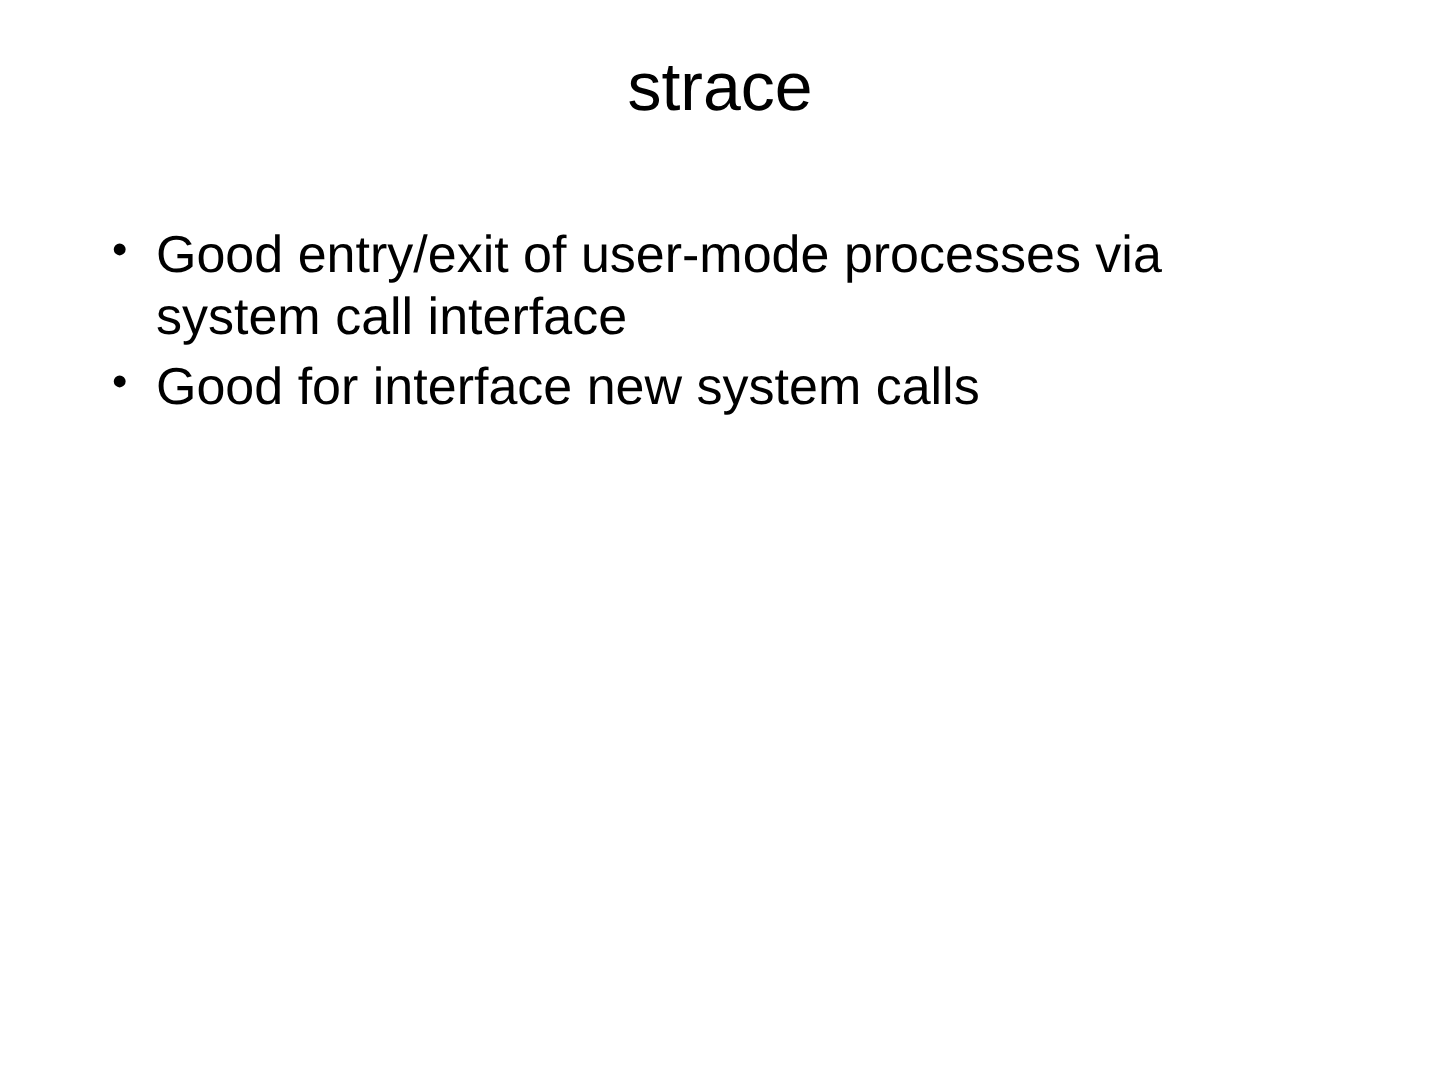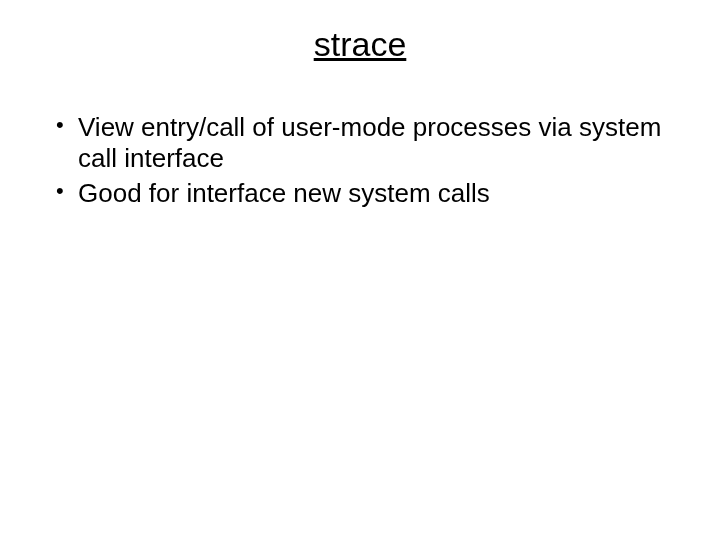--- a/index.html
+++ b/index.html
@@ -16,21 +16,20 @@
       width: 100%;
       height: 100%;
       box-sizing: border-box;
       padding: 25px 50px 0 50px;
     }
     .title {
       font-size: 34px;
       text-align: center;
       margin: 0 0 48px 0;
       font-weight: normal;
-      text-decoration: underline;
     }
     ul.bullets {
       list-style: none;
       padding: 0;
       margin: 0;
     }
     ul.bullets li {
       position: relative;
       padding-left: 28px;
       font-size: 26px;
@@ -44,16 +43,16 @@
       top: 0;
       font-size: 22px;
     }
   </style>
 </head>
 <body>
 
 <div class="slide">
   <h1 class="title">strace</h1>
   <ul class="bullets">
-    <li>View entry/call of user-mode processes via system call interface</li>
+    <li>Good entry/exit of user-mode processes via system call interface</li>
     <li>Good for interface new system calls</li>
   </ul>
 </div>
 
 </body></html>

